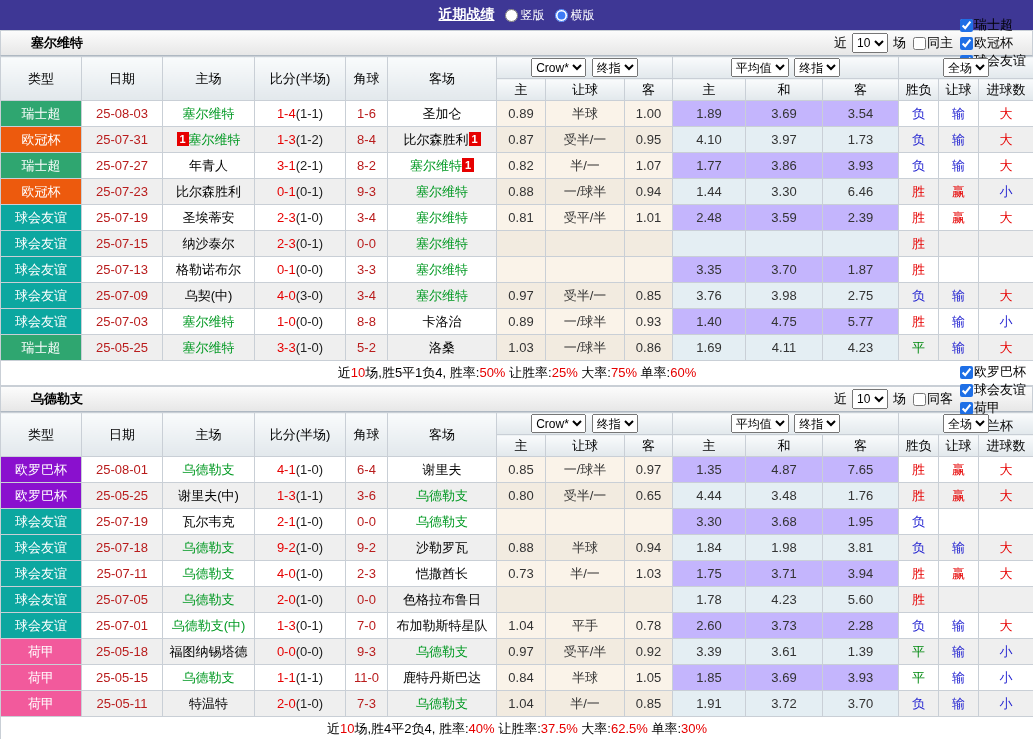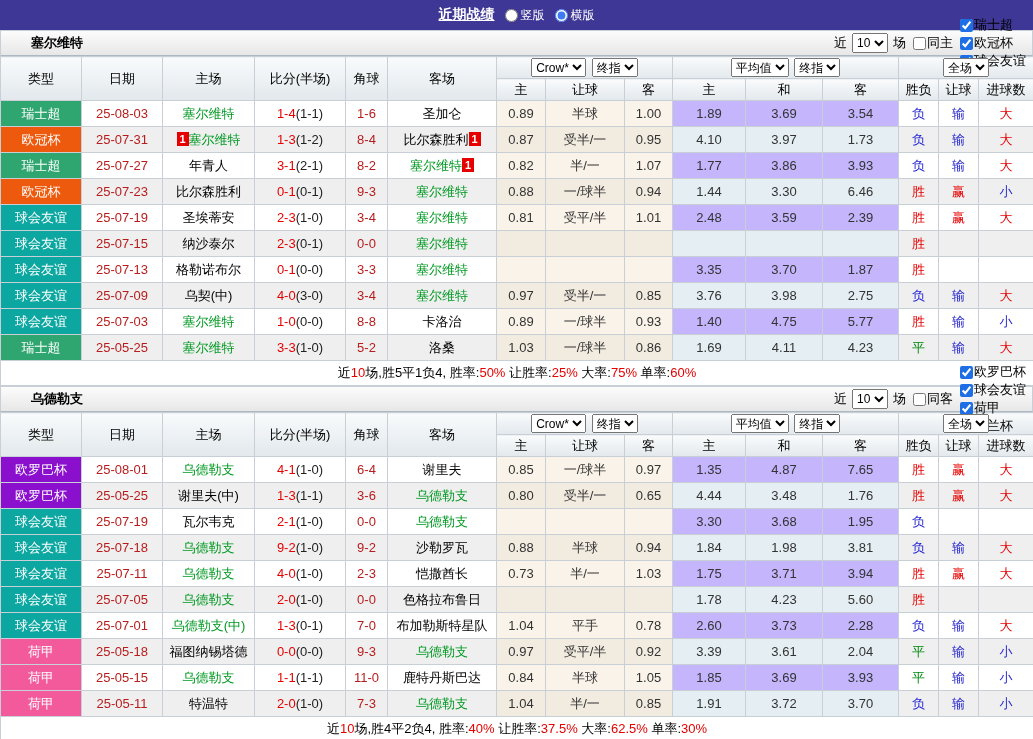--- a/index.html
+++ b/index.html
@@ -523,21 +523,21 @@
           <td class="date">25-05-18</td>
           <td><span>福图纳锡塔德</span></td>
           <td><span class="score">0-0</span><span class="half">(0-0)</span></td>
           <td class="date">9-3</td>
           <td><span class="c-team">乌德勒支</span></td>
           <td class="bg-cream odds">0.97</td>
           <td class="bg-cream odds">受平/半</td>
           <td class="bg-cream odds">0.92</td>
           <td class="bg-blue odds">3.39</td>
           <td class="bg-blue odds">3.61</td>
-          <td class="bg-blue odds">2.04</td>
+          <td class="bg-blue odds">1.39</td>
           <td style="color: rgb(0, 137, 15);">平</td>
           <td style="color: rgb(31, 31, 208);">输</td>
           <td style="color: rgb(31, 31, 208);">小</td>
         </tr>
         <tr>
           <td class="badge" style="background: rgb(242, 90, 156);">荷甲</td>
           <td class="date">25-05-15</td>
           <td><span class="c-team">乌德勒支</span></td>
           <td><span class="score">1-1</span><span class="half">(1-1)</span></td>
           <td class="date">11-0</td>

